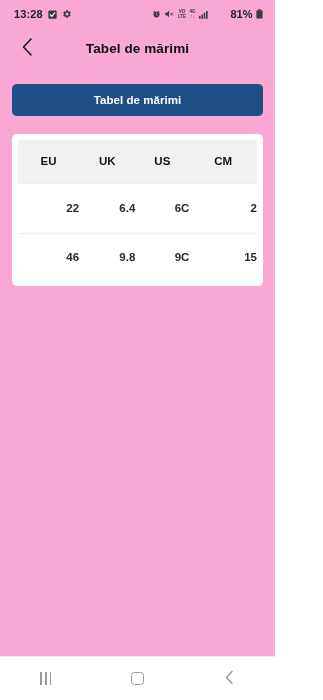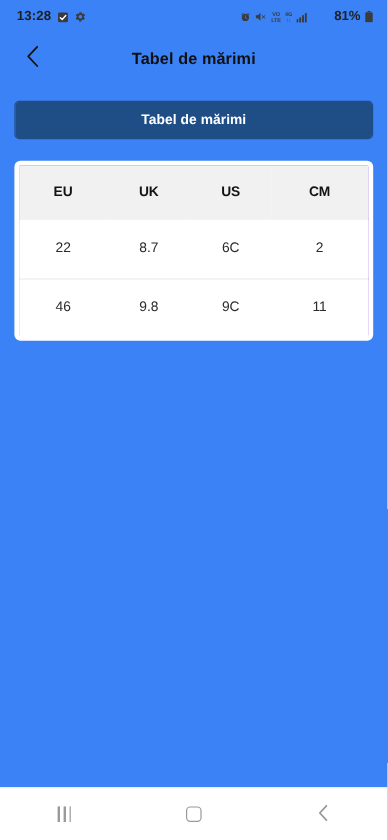--- a/index.html
+++ b/index.html
@@ -5,22 +5,22 @@
   * { margin:0; padding:0; box-sizing:border-box; }
   html, body {
     width:323px; height:700px;
     background:#ffffff;
     font-family:"Liberation Sans", sans-serif;
     -webkit-font-smoothing:antialiased;
     overflow:hidden;
   }
   .phone {
     position:relative;
-    width:323px; height:700px;
-    background:#3b82f6;
+    width:275px; height:700px;
+    background:#f9a8d4;
     display:flex; flex-direction:column;
   }
 
   
   .status-bar {
     height:28px;
     display:flex; align-items:center; justify-content:space-between;
     padding:0 12px 0 14px;
     flex:0 0 auto;
     color:#2b2b2b;
@@ -75,37 +75,37 @@
     white-space:nowrap;
   }
   .tab.active { background:#1f4e87; color:#ffffff; }
   .tab.inactive { background:#ffffff; color:#2c4d72; }
 
   
   .table-wrap { padding:18px 12px 0 12px; flex:0 0 auto; }
   .size-table {
     width:100%;
     border-collapse:collapse;
-    border:4px solid #8b5cf6;
+    border:6px solid #8b5cf6;
     border-radius:5px;
     overflow:hidden;
     background:#ffffff;
   }
   .size-table thead tr { background:#f1f1f1; }
   .size-table th {
     height:46px;
     font-size:11.5px; font-weight:700; color:#131313;
     text-align:center;
     border:none;
   }
   .size-table tbody tr { border-top:1px solid #ececec; }
   .size-table td {
     height:50px;
-    font-size:11.5px; font-weight:400; color:#2a2a2a;
-    text-align:center;
+    font-size:11.5px; font-weight:700; color:#2a2a2a;
+    text-align:right;
     border:none;
   }
   .content-spacer { flex:1 1 auto; }
 
   
   .nav-bar {
     height:44px;
     border-top:1px solid #eeeeee;
     display:flex; align-items:center; justify-content:space-around;
     flex:0 0 auto;
@@ -206,29 +206,29 @@
         <tr>
           <th>EU</th>
           <th>UK</th>
           <th>US</th>
           <th>CM</th>
         </tr>
       </thead>
       <tbody>
         <tr>
           <td>22</td>
-          <td>8.7</td>
+          <td>6.4</td>
           <td>6C</td>
           <td>2</td>
         </tr>
         <tr>
           <td>46</td>
           <td>9.8</td>
           <td>9C</td>
-          <td>11</td>
+          <td>15</td>
         </tr>
       </tbody>
     </table>
   </div>
 
   <div class="content-spacer"></div>
 
   <div class="nav-bar">
     <button class="nav-btn">
       <span class="recents-glyph">

